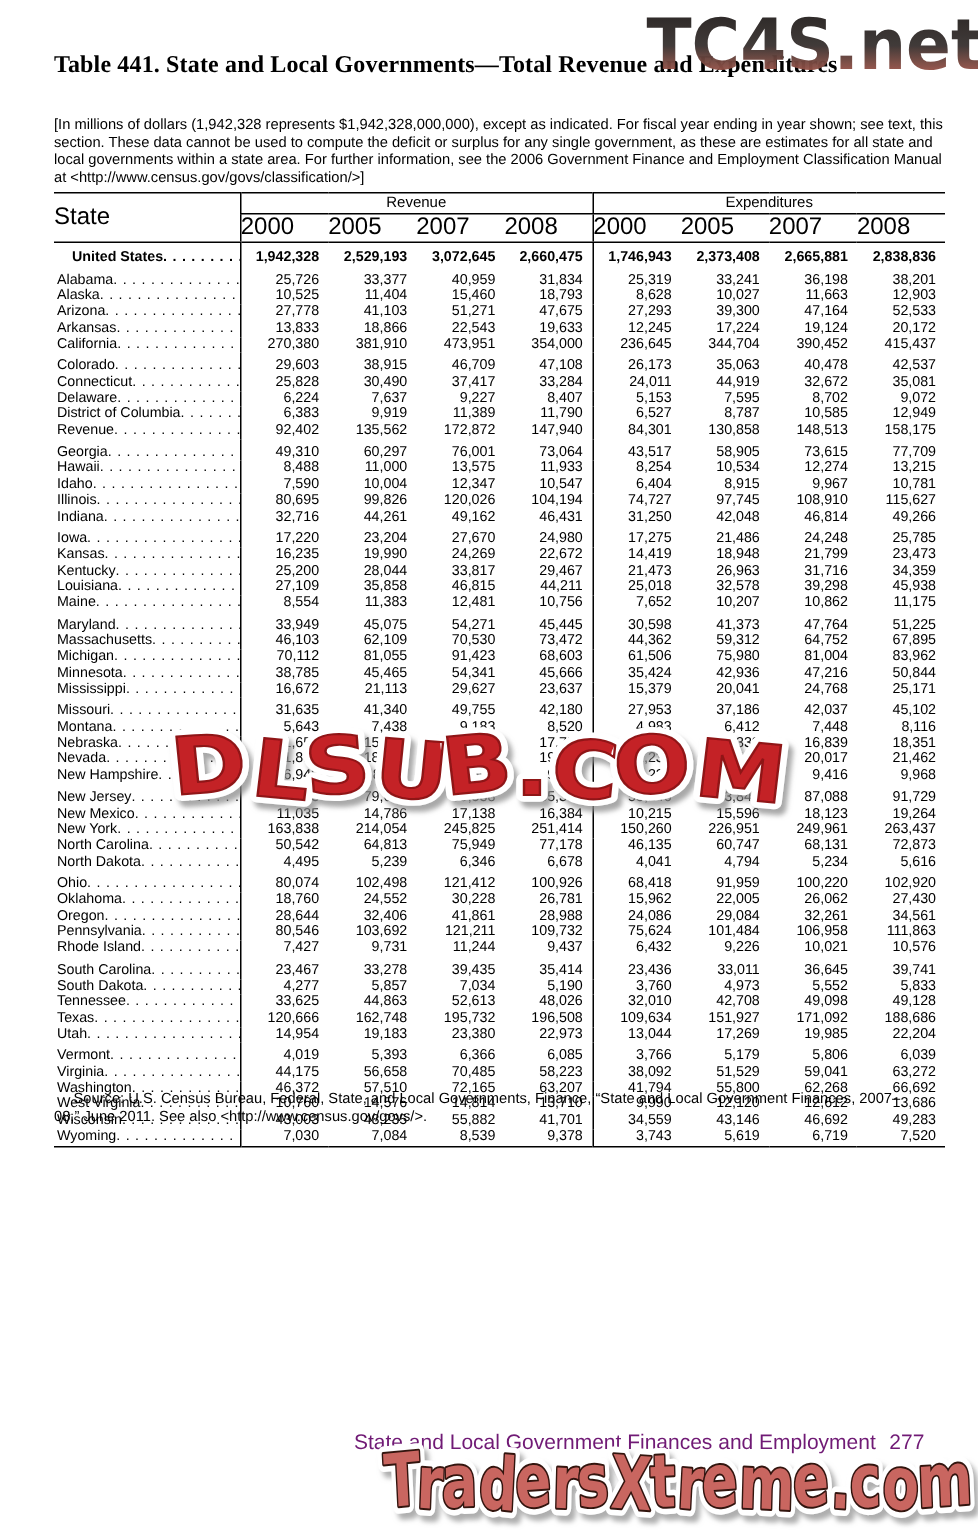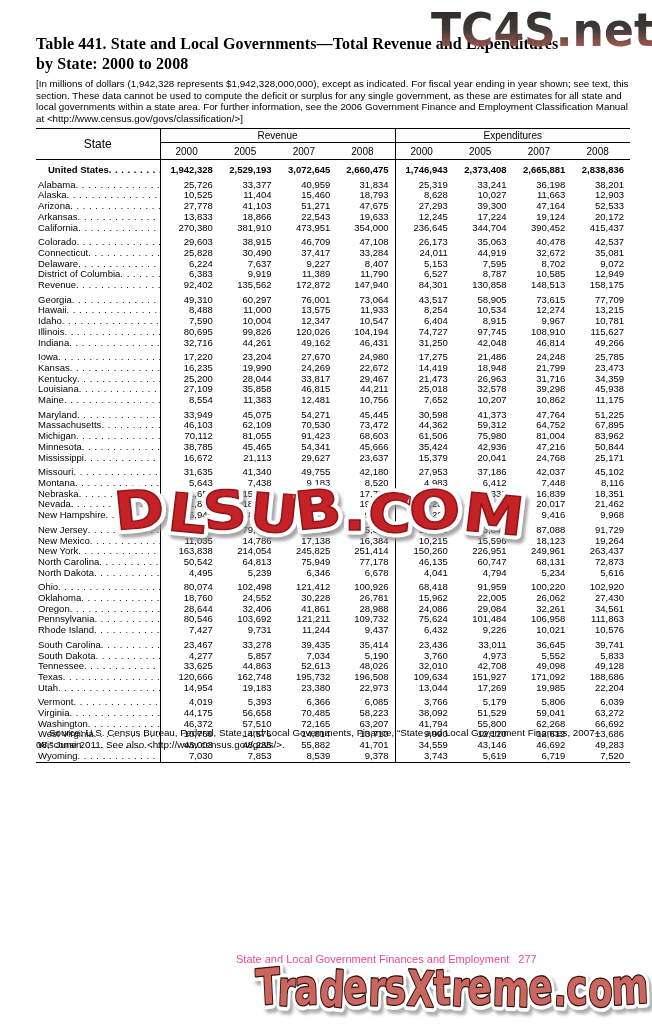--- a/index.html
+++ b/index.html
@@ -20,55 +20,54 @@
   }
   table.fin {
     position:absolute; left:36px; top:128px; width:594px;
     border-collapse:collapse; table-layout:fixed;
     font-size:9.5px; border-top:1.2px solid #000; border-bottom:1.6px solid #000;
   }
   table.fin col.c-state { width:124px; }
   table.fin col.c-num { width:58.75px; }
   th, td { padding:0; font-weight:normal; }
   thead th.grp   { text-align:center; border-bottom:1px solid #000; height:13px; font-size:10px; }
-  thead th.state-h { text-align:center; vertical-align:middle; border-bottom:1.8px solid #000; font-size:12px; }
-  thead th.yr    { text-align:center; padding-right:6px; height:16px; border-bottom:1.8px solid #000; font-size:10px; }
+  thead th.state-h { text-align:left; vertical-align:middle; border-bottom:1.8px solid #000; font-size:16px; }
+  thead th.yr    { text-align:left; padding-right:6px; height:16px; border-bottom:1.8px solid #000; font-size:16px; }
   .dl  { border-left:1.5px solid #000; }
   td.num { text-align:right; padding-right:6px; line-height:10.7px; white-space:nowrap; }
   tbody.total td { font-weight:bold; padding-top:5px; padding-bottom:4px; }
   tbody.states tr.group-start td { padding-top:4px; }
   .state-cell { display:flex; overflow:hidden; white-space:nowrap; padding-left:2px; line-height:10.7px; }
   .total .state-cell { padding-left:12px; }
   .leader { flex:1 1 auto; overflow:hidden; }
   .leader::after { content:" . . . . . . . . . . . . . . . . . . . . . . . . . . . . . ."; letter-spacing:0.5px; }
   .source-note {
     position:absolute; left:36px; top:727px; width:575px;
     font-size:9.8px; line-height:11.5px; text-indent:13px;
   }
   .running-head {
-    position:absolute; left:236px; top:953px; font-size:11px; color:#ec4899;
+    position:absolute; left:236px; top:953px; font-size:14px; color:#701a75;
     white-space:nowrap;
   }
   .running-head .pageno { margin-left:9px; }
   .credit-line {
     position:absolute; left:36px; top:971px; font-size:10.3px; color:#1c1c1c; white-space:nowrap;
   }
   .wm { position:absolute; pointer-events:none; }
   #wm-top    { top:2px;   right:-8px; }
   #wm-mid    { top:477px; left:108px; }
   #wm-bottom { top:956px; right:-4px; }
 </style>
 </head>
 <body>
 
 <div class="page">
 
   <div class="page-title">
     <div>Table 441. State and Local Governments—Total Revenue and Expenditures</div>
-    <div>by State: 2000 to 2008</div>
   </div>
 
   <div class="table-note">[In millions of dollars (1,942,328 represents $1,942,328,000,000), except as indicated. For fiscal year ending in year shown; see text, this section. These data cannot be used to compute the deficit or surplus for any single government, as these are estimates for all state and local governments within a state area. For further information, see the 2006 Government Finance and Employment Classification Manual at &lt;http://www.census.gov/govs/classification/&gt;]</div>
 
   <table class="fin">
     <colgroup>
       <col class="c-state">
         <col class="c-num">
         <col class="c-num">
         <col class="c-num">
@@ -915,21 +914,21 @@
       <td class="num">49,283</td>
     </tr>
         <tr>
       <td>
         <div class="state-cell">
           <span>Wyoming</span>
           <span class="leader"></span>
         </div>
       </td>
       <td class="num dl">7,030</td>
-      <td class="num">7,853</td>
+      <td class="num">7,084</td>
       <td class="num">8,539</td>
       <td class="num">9,378</td>
       <td class="num dl">3,743</td>
       <td class="num">5,619</td>
       <td class="num">6,719</td>
       <td class="num">7,520</td>
     </tr>
       </tbody>
   </table>
 

